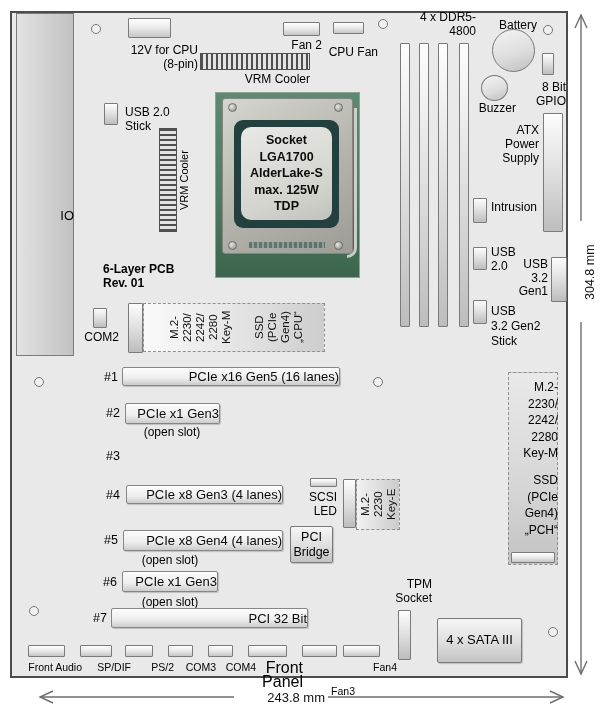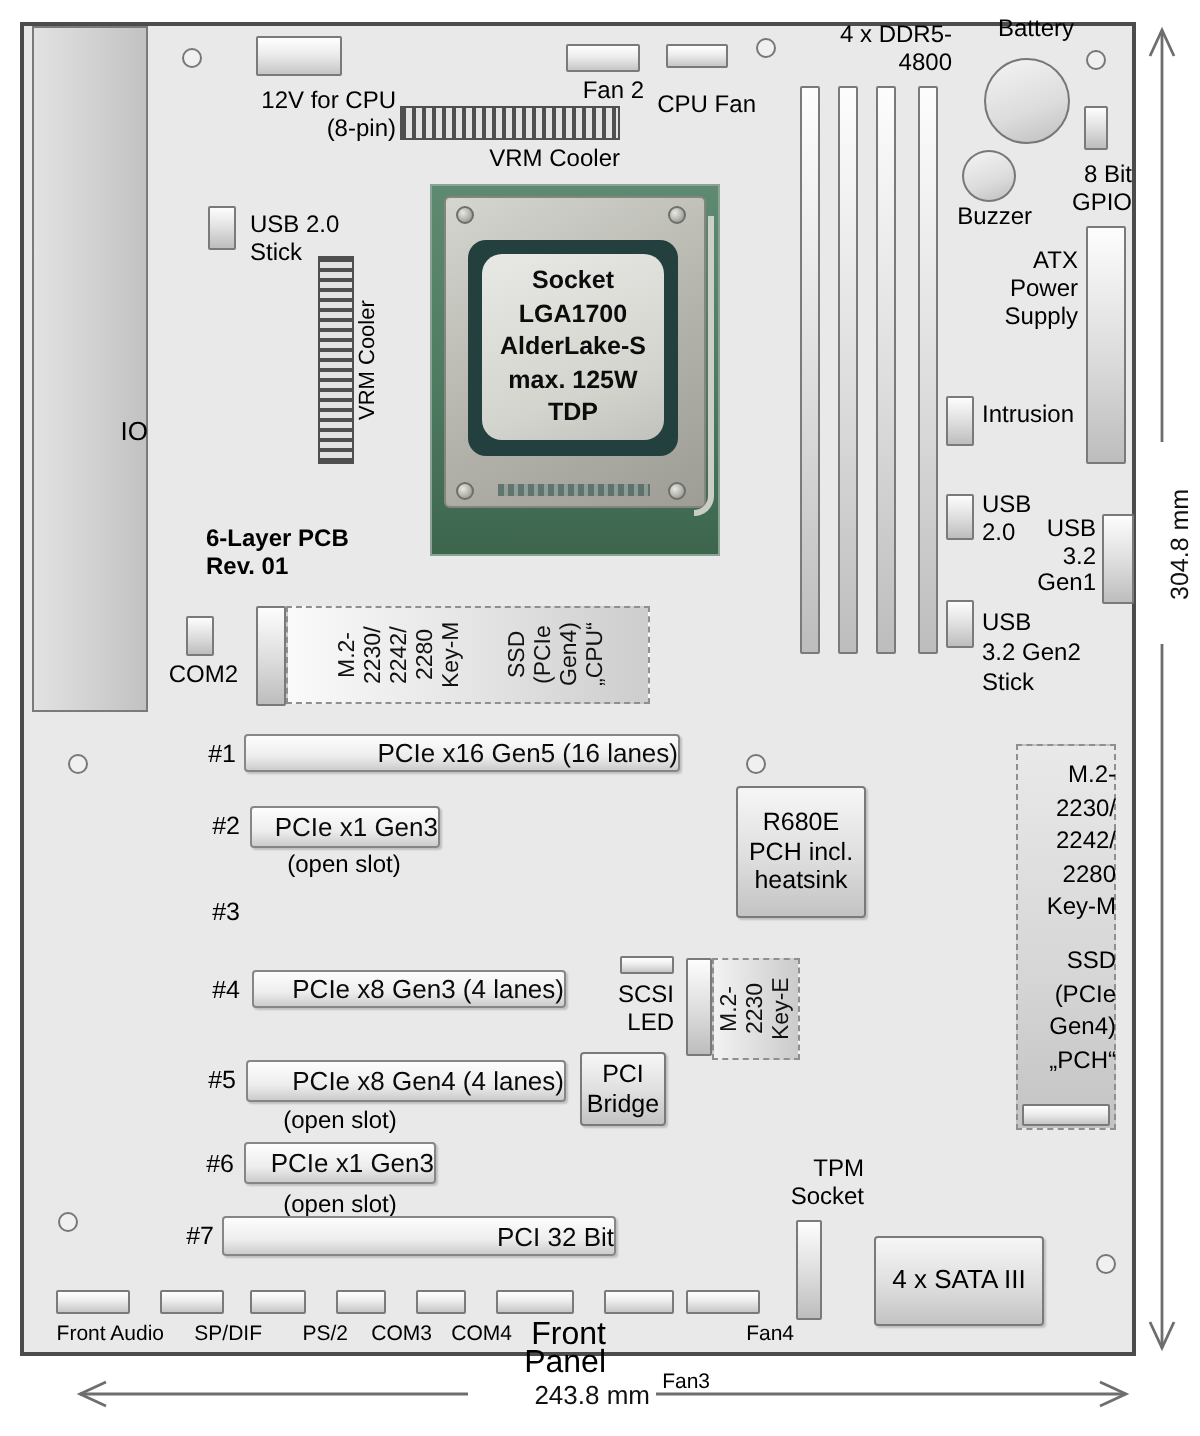--- a/index.html
+++ b/index.html
@@ -107,21 +107,21 @@
   <div class="stripes-v" style="left:159px;top:128px;width:18px;height:104px;"></div>
   <div class="vert" style="left:178px;top:140px;height:80px;width:14px;">VRM Cooler</div>
 
   <div class="lbl ctr" style="left:400px;top:11px;width:76px;">4 x DDR5-
 4800</div>
   <div class="conn connv" style="left:400px;top:43px;width:10px;height:284px;"></div>
   <div class="conn connv" style="left:419px;top:43px;width:10px;height:284px;"></div>
   <div class="conn connv" style="left:438px;top:43px;width:10px;height:284px;"></div>
   <div class="conn connv" style="left:459px;top:43px;width:10px;height:284px;"></div>
 
-  <div class="lbl ctr" style="left:491px;top:8px;width:46px;">Battery</div>
+  <div class="lbl ctr" style="left:491px;top:19px;width:46px;">Battery</div>
   <div class="circle" style="left:492px;top:29px;width:43px;height:43px;"></div>
 
   <div class="circle" style="left:481px;top:75px;width:27px;height:26px;"></div>
   <div class="lbl ctr" style="left:472px;top:102px;width:44px;">Buzzer</div>
 
   <div class="conn connv" style="left:542px;top:53px;width:12px;height:22px;"></div>
   <div class="lbl ctr" style="left:527px;top:81px;width:39px;">8 Bit
 GPIO</div>
 
   <div class="conn connv" style="left:543px;top:113px;width:20px;height:119px;"></div>
@@ -217,23 +217,20 @@
   <div class="slot" style="left:122px;top:571px;width:96px;height:21px;">
     <span>PCIe x1 Gen3</span>
     </div>
   <div class="openlbl" style="left:125px;top:595px;">(open slot)</div>
 
   <div class="slotnum" style="left:85px;top:611px;">#7</div>
   <div class="slot" style="left:111px;top:608px;width:197px;height:20px;">
     <span>PCI 32 Bit</span>
     </div>
 
-  <div class="bigbox" style="left:368px;top:393px;width:65px;height:66px;">R680E
-PCH incl.
-heatsink</div>
 
   <div class="conn" style="left:310px;top:478px;width:27px;height:9px;"></div>
   <div class="lbl ctr" style="left:293px;top:491px;width:44px;line-height:13.5px;">SCSI
 LED</div>
 
   <div class="conn connv" style="left:343px;top:479px;width:13px;height:49px;"></div>
   <div class="dashedbox" style="left:356px;top:479px;width:44px;height:51px;
               background:linear-gradient(90deg,#f2f2f2 0%,#ddd 55%,#cbcbcb 100%);"></div>
   <div class="m2row" style="left:359px;top:480px;height:49px;">
     <div class="vcol">M.2-</div>

